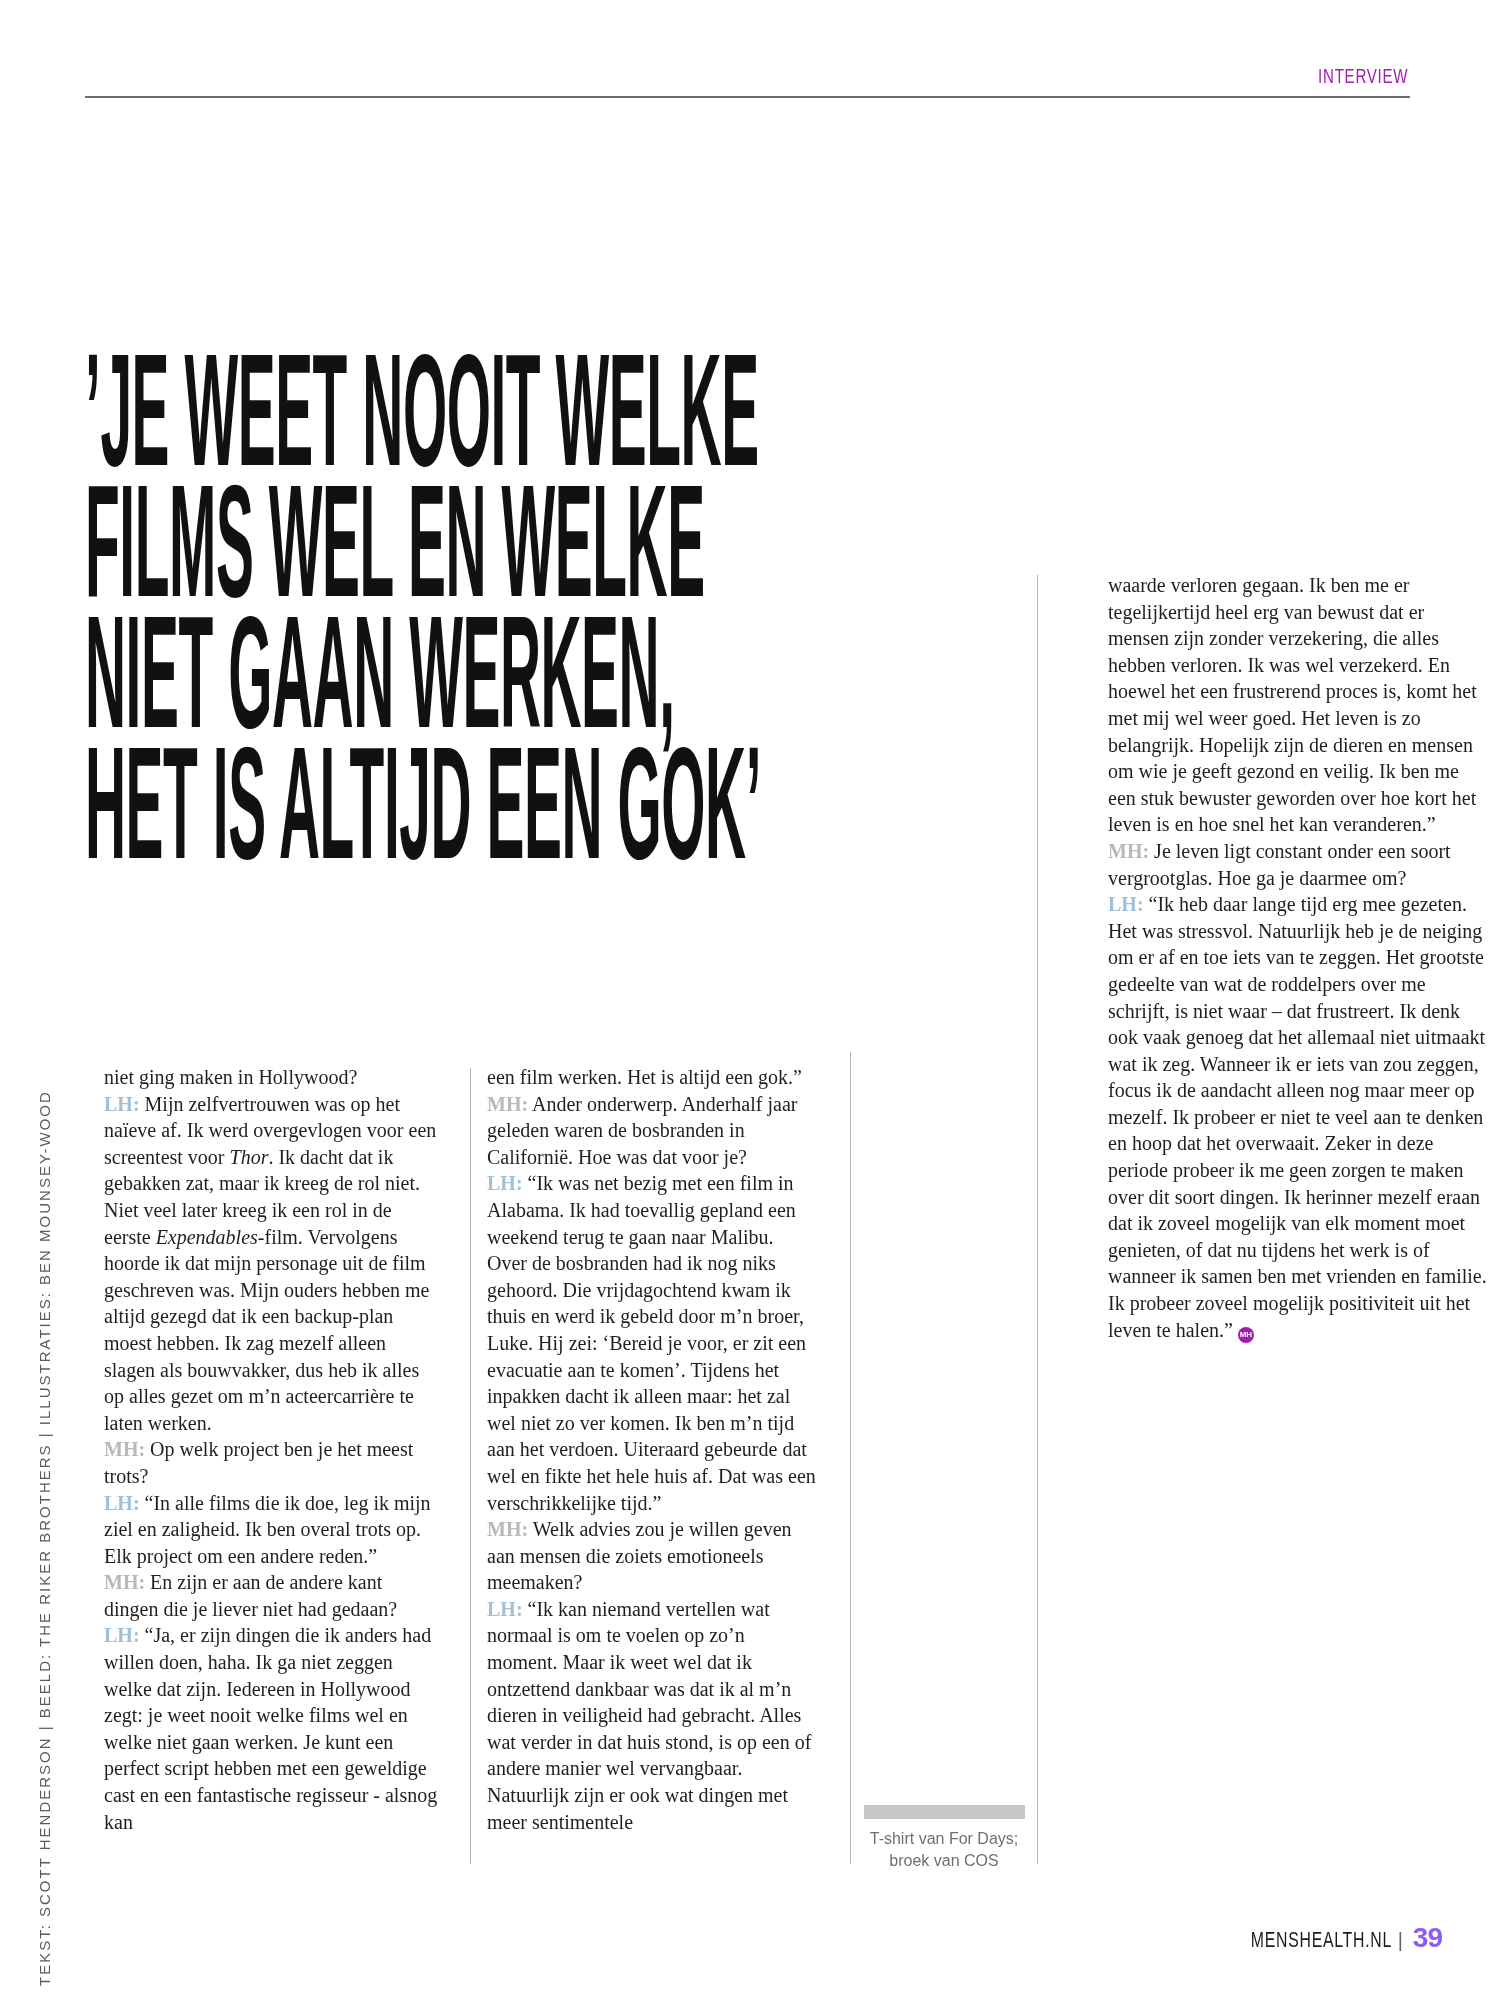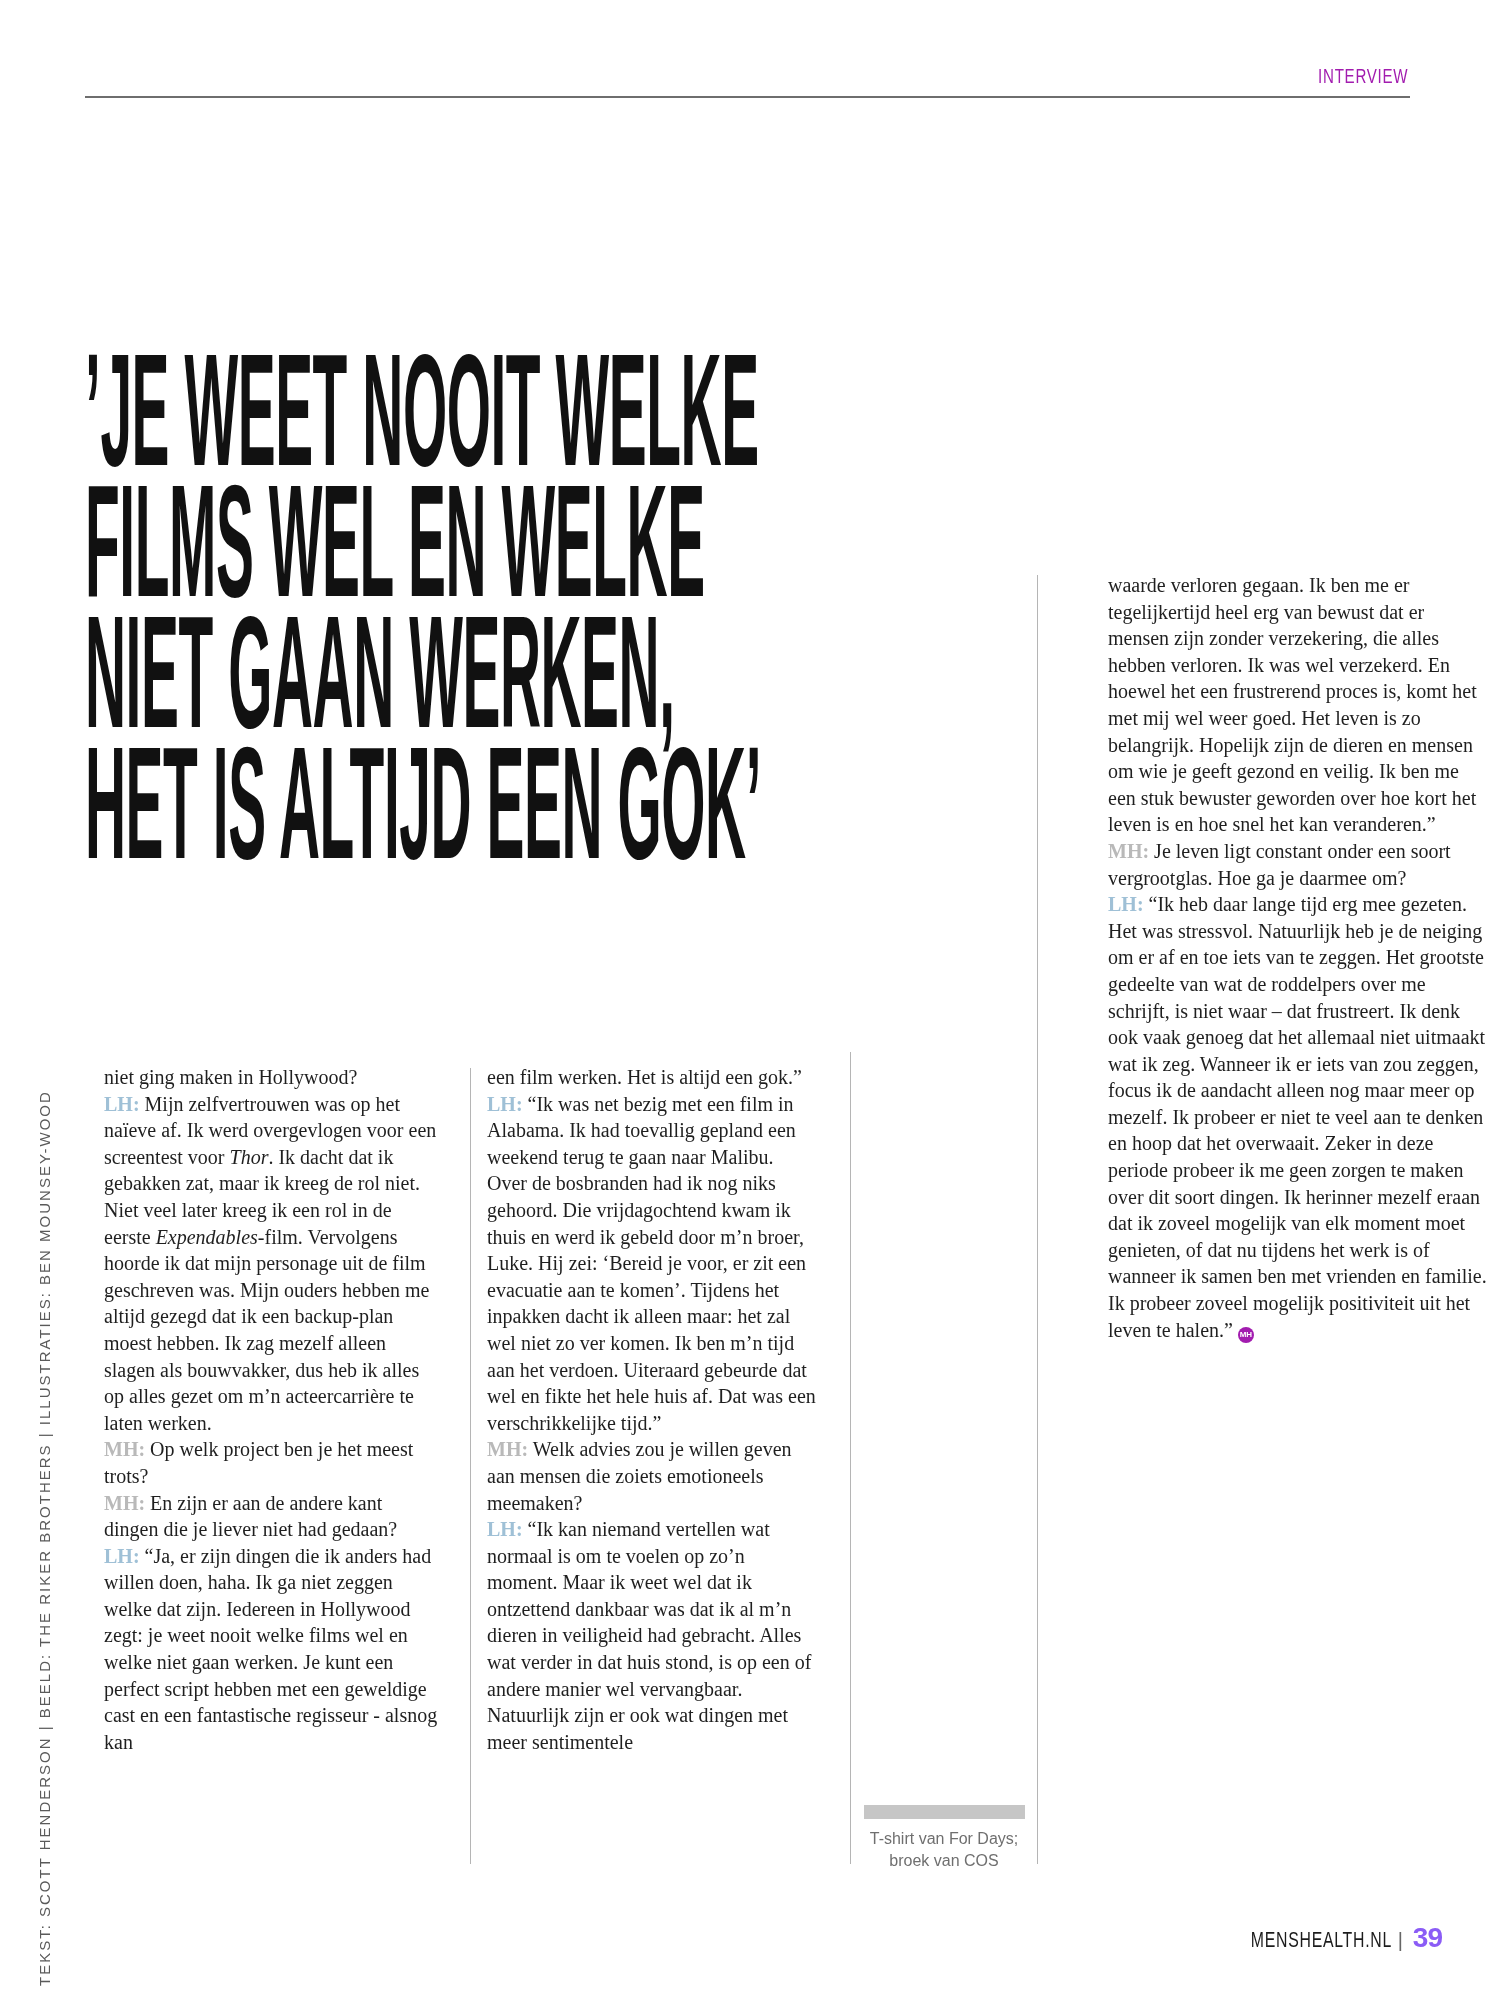--- a/index.html
+++ b/index.html
@@ -111,25 +111,27 @@
     <span class="hl-line"><span class="hl-text">NIET GAAN WERKEN,</span></span>
     <span class="hl-line"><span class="hl-text">HET IS ALTIJD EEN GOK’</span></span>
   </h1>
 
   <div class="credits">TEKST: SCOTT HENDERSON | BEELD: THE RIKER BROTHERS | ILLUSTRATIES: BEN MOUNSEY-WOOD</div>
 
   <section class="col col-left">
       <p><span class="seg-t">niet ging maken in Hollywood?</span></p>
       <p><span class="seg-lh">LH:</span><span class="seg-t"> Mijn zelfvertrouwen was op het naïeve af. Ik werd overgevlogen voor een screentest voor </span><span class="seg-i">Thor</span><span class="seg-t">. Ik dacht dat ik gebakken zat, maar ik kreeg de rol niet. Niet veel later kreeg ik een rol in de eerste </span><span class="seg-i">Expendables</span><span class="seg-t">-film. Vervolgens hoorde ik dat mijn personage uit de film geschreven was. Mijn ouders hebben me altijd gezegd dat ik een backup-plan moest hebben. Ik zag mezelf alleen slagen als bouwvakker, dus heb ik alles op alles gezet om m’n acteercarrière te laten werken.</span></p>
       <p><span class="seg-mh">MH:</span><span class="seg-t"> Op welk project ben je het meest trots?</span></p>
+      <p><span class="seg-lh">LH:</span><span class="seg-t"> “In alle films die ik doe, leg ik mijn ziel en zaligheid. Ik ben overal trots op. Elk project om een andere reden.”</span></p>
       <p><span class="seg-mh">MH:</span><span class="seg-t"> En zijn er aan de andere kant dingen die je liever niet had gedaan?</span></p>
       <p><span class="seg-lh">LH:</span><span class="seg-t"> “Ja, er zijn dingen die ik anders had willen doen, haha. Ik ga niet zeggen welke dat zijn. Iedereen in Hollywood zegt: je weet nooit welke films wel en welke niet gaan werken. Je kunt een perfect script hebben met een geweldige cast en een fantastische regisseur - alsnog kan</span></p>
     </section>
   <section class="col col-middle">
       <p><span class="seg-t">een film werken. Het is altijd een gok.”</span></p>
+      <p><span class="seg-mh">MH:</span><span class="seg-t"> Ander onderwerp. Anderhalf jaar geleden waren de bosbranden in Californië. Hoe was dat voor je?</span></p>
       <p><span class="seg-lh">LH:</span><span class="seg-t"> “Ik was net bezig met een film in Alabama. Ik had toevallig gepland een weekend terug te gaan naar Malibu. Over de bosbranden had ik nog niks gehoord. Die vrijdagochtend kwam ik thuis en werd ik gebeld door m’n broer, Luke. Hij zei: ‘Bereid je voor, er zit een evacuatie aan te komen’. Tijdens het inpakken dacht ik alleen maar: het zal wel niet zo ver komen. Ik ben m’n tijd aan het verdoen. Uiteraard gebeurde dat wel en fikte het hele huis af. Dat was een verschrikkelijke tijd.”</span></p>
       <p><span class="seg-mh">MH:</span><span class="seg-t"> Welk advies zou je willen geven aan mensen die zoiets emotioneels meemaken?</span></p>
       <p><span class="seg-lh">LH:</span><span class="seg-t"> “Ik kan niemand vertellen wat normaal is om te voelen op zo’n moment. Maar ik weet wel dat ik ontzettend dankbaar was dat ik al m’n dieren in veiligheid had gebracht. Alles wat verder in dat huis stond, is op een of andere manier wel vervangbaar. Natuurlijk zijn er ook wat dingen met meer sentimentele</span></p>
     </section>
   <section class="col col-right">
       <p><span class="seg-t">waarde verloren gegaan. Ik ben me er tegelijkertijd heel erg van bewust dat er mensen zijn zonder verzekering, die alles hebben verloren. Ik was wel verzekerd. En hoewel het een frustrerend proces is, komt het met mij wel weer goed. Het leven is zo belangrijk. Hopelijk zijn de dieren en mensen om wie je geeft gezond en veilig. Ik ben me een stuk bewuster geworden over hoe kort het leven is en hoe snel het kan veranderen.”</span></p>
       <p><span class="seg-mh">MH:</span><span class="seg-t"> Je leven ligt constant onder een soort vergrootglas. Hoe ga je daarmee om?</span></p>
       <p><span class="seg-lh">LH:</span><span class="seg-t"> “Ik heb daar lange tijd erg mee gezeten. Het was stressvol. Natuurlijk heb je de neiging om er af en toe iets van te zeggen. Het grootste gedeelte van wat de roddelpers over me schrijft, is niet waar – dat frustreert. Ik denk ook vaak genoeg dat het allemaal niet uitmaakt wat ik zeg. Wanneer ik er iets van zou zeggen, focus ik de aandacht alleen nog maar meer op mezelf. Ik probeer er niet te veel aan te denken en hoop dat het overwaait. Zeker in deze periode probeer ik me geen zorgen te maken over dit soort dingen. Ik herinner mezelf eraan dat ik zoveel mogelijk van elk moment moet genieten, of dat nu tijdens het werk is of wanneer ik samen ben met vrienden en familie. Ik probeer zoveel mogelijk positiviteit uit het leven te halen.”</span><span class="seg-mark">MH</span></p>
     </section>
 

